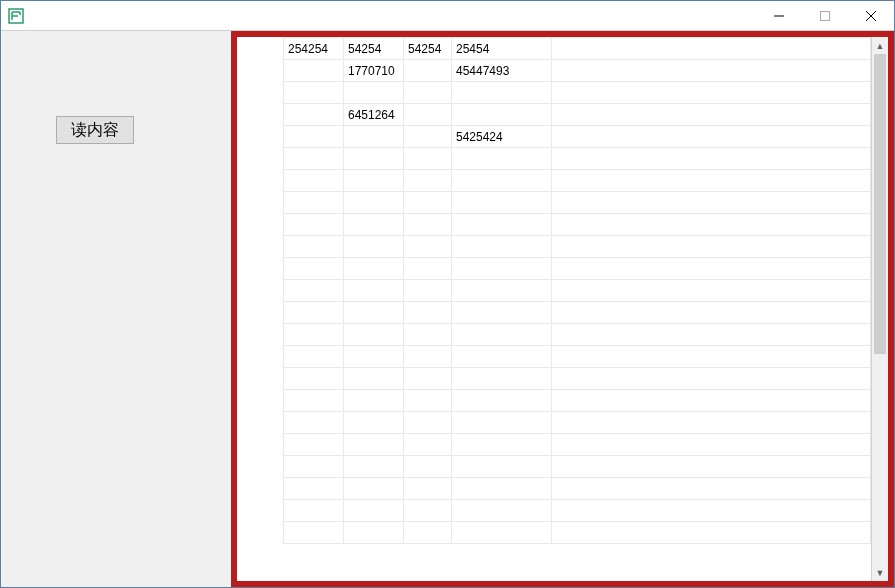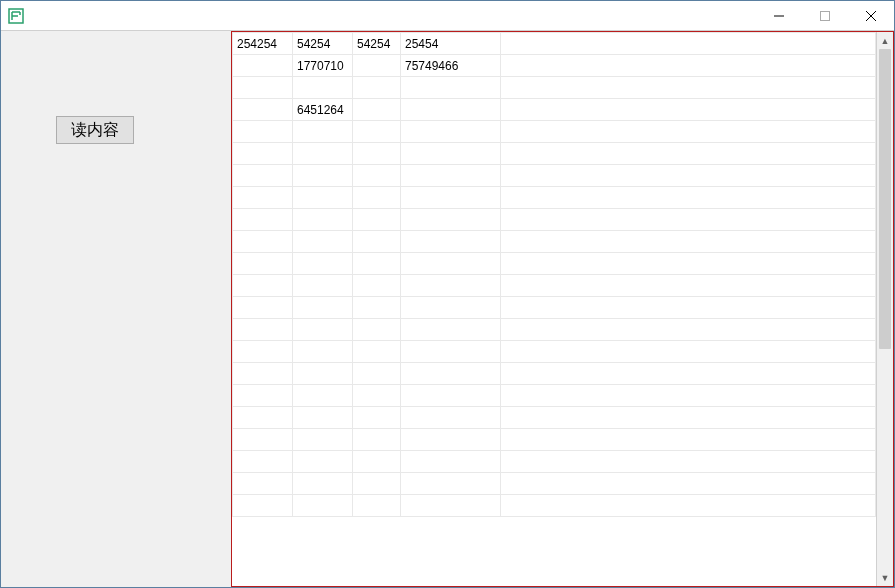--- a/index.html
+++ b/index.html
@@ -63,22 +63,23 @@
     background: #e1e1e1;
     border: 1px solid #adadad;
     font-size: 16px;
     display: flex; align-items: center; justify-content: center;
     cursor: default;
   }
   .grid-wrap {
     flex: 1 1 auto;
     display: flex;
     background: #fff;
-    border: 1px solid #b91c1c;
+    border: 6px solid #b91c1c;
     min-width: 0;
+    padding-left: 46px;
   }
   .grid-scroll {
     flex: 1 1 auto;
     overflow: hidden;
   }
   table.grid {
     border-collapse: collapse;
     width: 100%;
     table-layout: fixed;
   }
@@ -176,35 +177,42 @@
                 <td>254254</td>
                 <td>54254</td>
                 <td>54254</td>
                 <td>25454</td>
                 <td></td>
               </tr>
               <tr>
                 <td></td>
                 <td>1770710</td>
                 <td></td>
-                <td>75749466</td>
+                <td>45447493</td>
                 <td></td>
               </tr>
               <tr>
                 <td></td>
                 <td></td>
                 <td></td>
                 <td></td>
                 <td></td>
               </tr>
               <tr>
                 <td></td>
                 <td>6451264</td>
                 <td></td>
                 <td></td>
+                <td></td>
+              </tr>
+              <tr>
+                <td></td>
+                <td></td>
+                <td></td>
+                <td>5425424</td>
                 <td></td>
               </tr>
               <tr>
                 <td></td>
                 <td></td>
                 <td></td>
                 <td></td>
                 <td></td>
               </tr>
               <tr>

